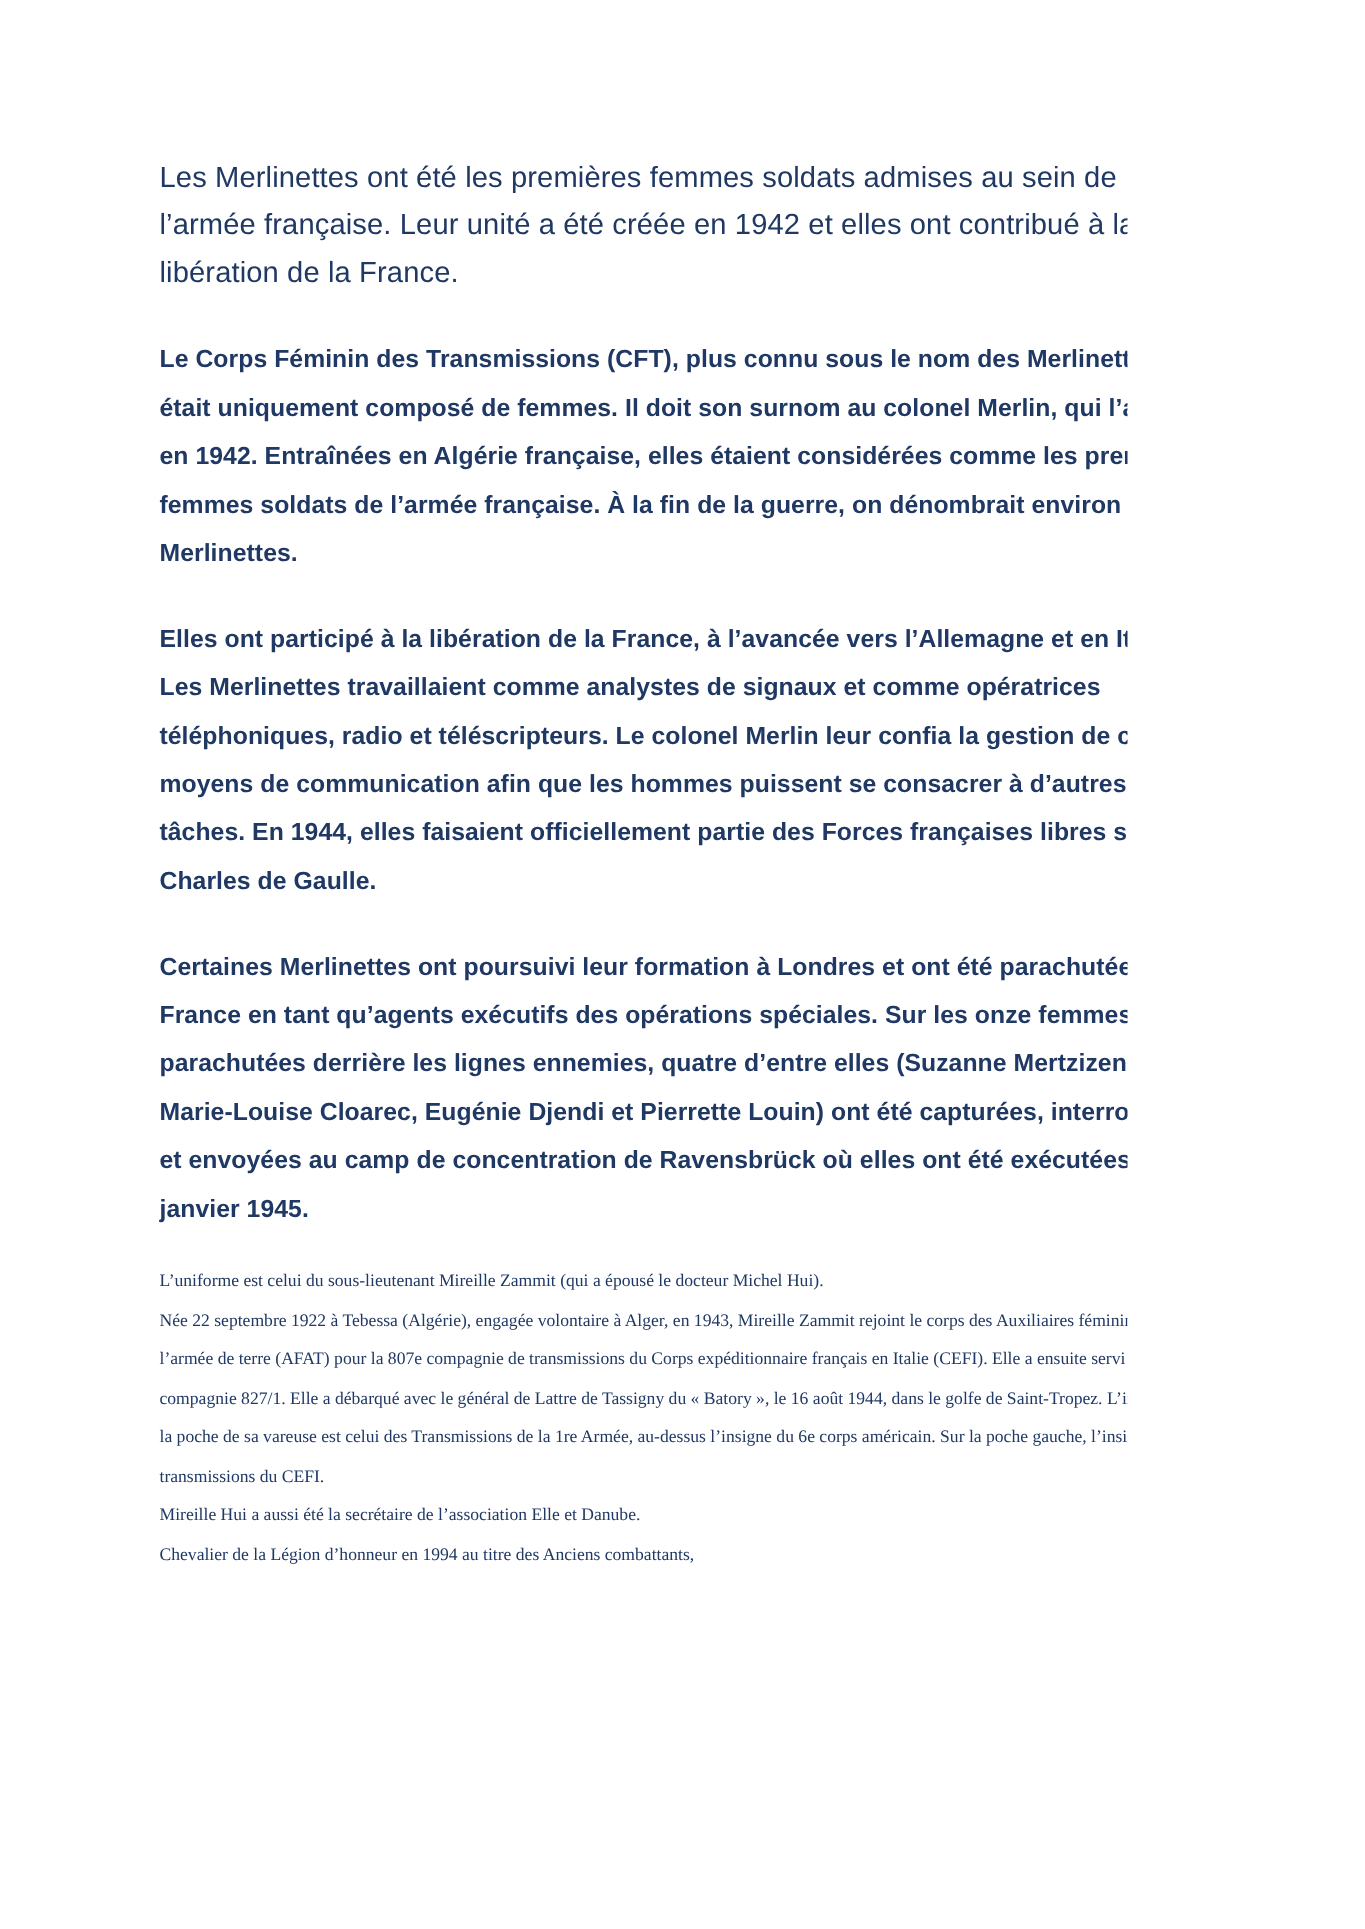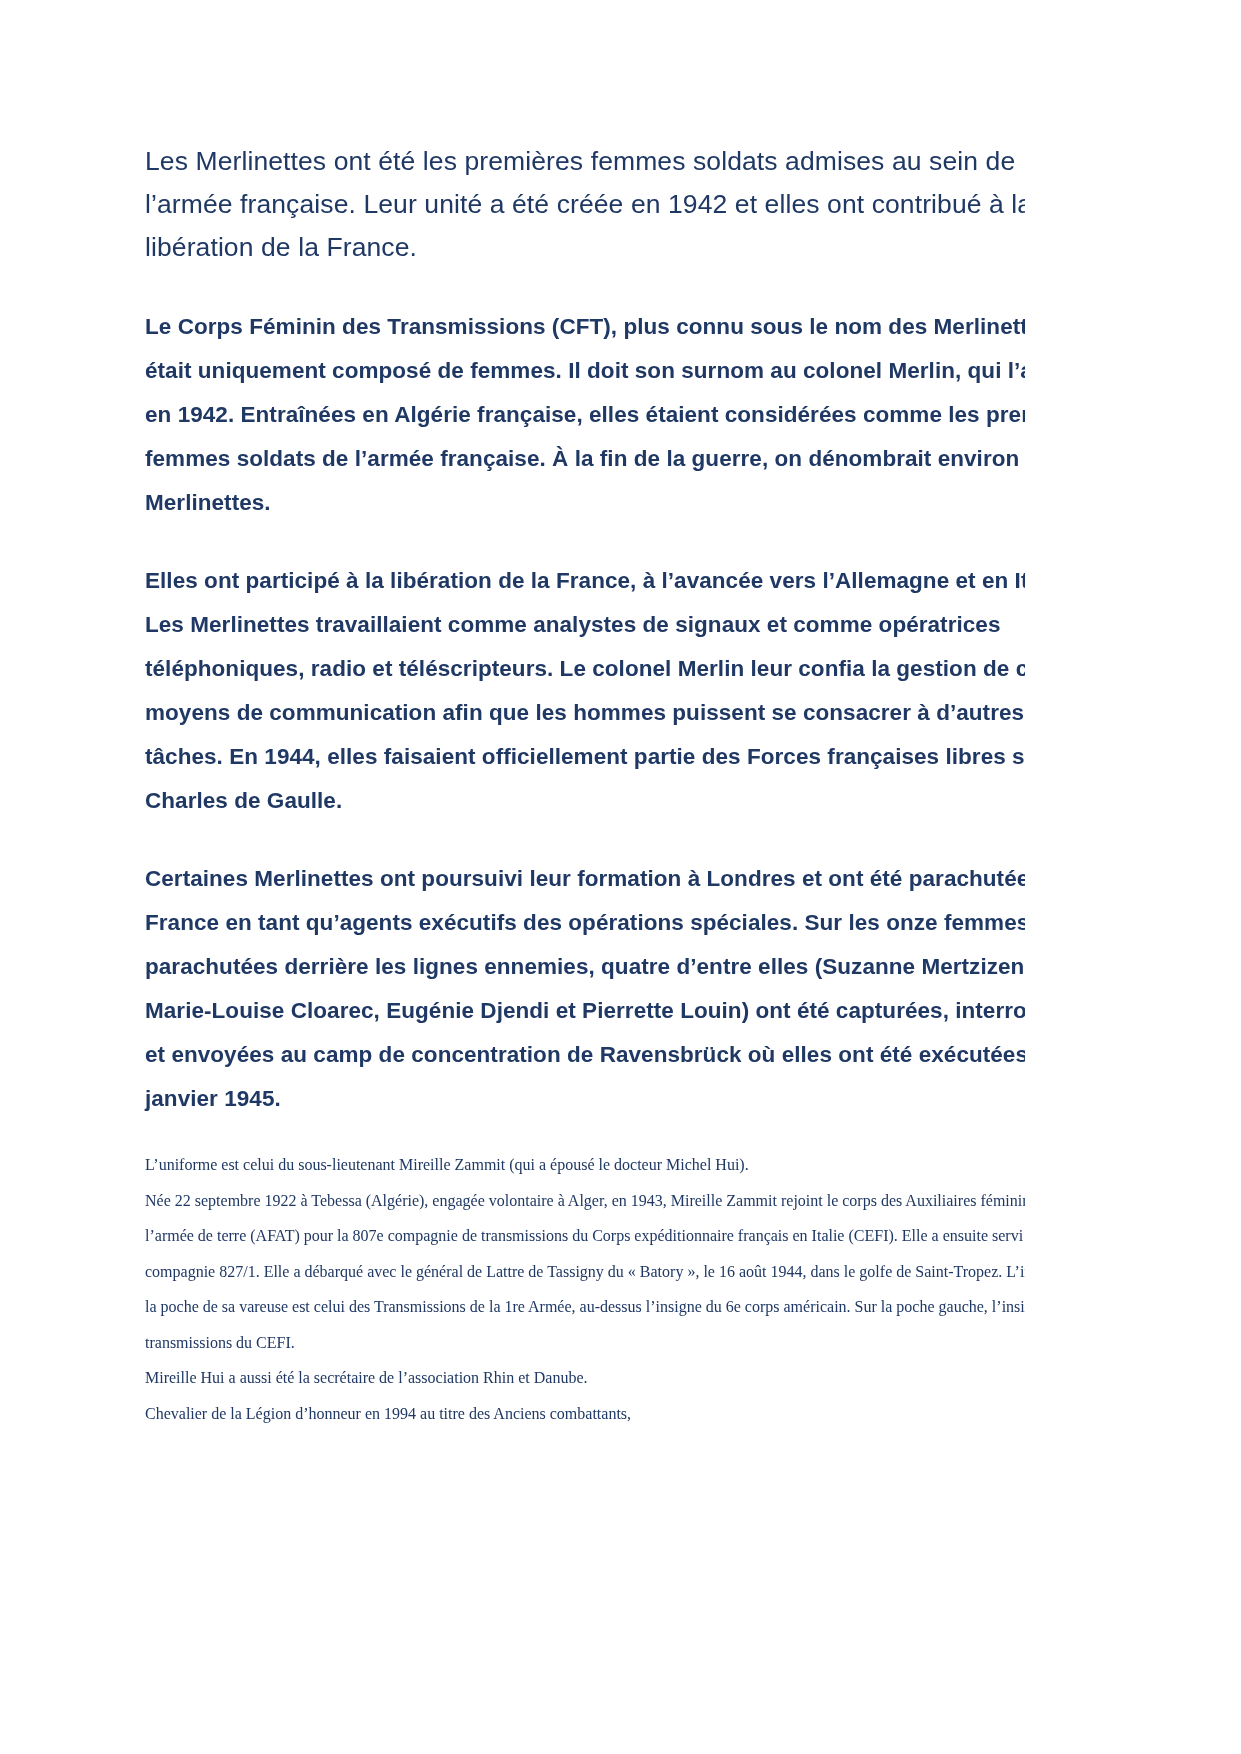--- a/index.html
+++ b/index.html
@@ -67,19 +67,19 @@
       <p class="body-sans">Elles ont participé à la libération de la France, à l’avancée vers l’Allemagne et en Italie. Les Merlinettes travaillaient comme analystes de signaux et comme opératrices téléphoniques, radio et téléscripteurs. Le colonel Merlin leur confia la gestion de ces moyens de communication afin que les hommes puissent se consacrer à d’autres tâches. En 1944, elles faisaient officiellement partie des Forces françaises libres sous Charles de Gaulle.</p>
 
       <p class="body-sans last">Certaines Merlinettes ont poursuivi leur formation à Londres et ont été parachutées en France en tant qu’agents exécutifs des opérations spéciales. Sur les onze femmes parachutées derrière les lignes ennemies, quatre d’entre elles (Suzanne Mertzizen, Marie-Louise Cloarec, Eugénie Djendi et Pierrette Louin) ont été capturées, interrogées et envoyées au camp de concentration de Ravensbrück où elles ont été exécutées le 18 janvier 1945.</p>
     </div>
 
     <div class="serif-block">
       <p>L’uniforme est celui du sous-lieutenant Mireille Zammit (qui a épousé le docteur Michel Hui).</p>
 
       <p>Née 22 septembre 1922 à Tebessa (Algérie), engagée volontaire à Alger, en 1943, Mireille Zammit rejoint le corps des Auxiliaires féminins de l’armée de terre (AFAT) pour la 807e compagnie de transmissions du Corps expéditionnaire français en Italie (CEFI). Elle a ensuite servi à la compagnie 827/1. Elle a débarqué avec le général de Lattre de Tassigny du « Batory », le 16 août 1944, dans le golfe de Saint-Tropez. L’insigne sur la poche de sa vareuse est celui des Transmissions de la 1re Armée, au-dessus l’insigne du 6e corps américain. Sur la poche gauche, l’insigne des transmissions du CEFI.</p>
 
-      <p>Mireille Hui a aussi été la secrétaire de l’association Rhin et Danube.</p>
+      <p>Mireille Hui a aussi été la secrétaire de l’association Elle et Danube.</p>
 
       <p>Chevalier de la Légion d’honneur en 1994 au titre des Anciens combattants,</p>
     </div>
 
   </div>
 </div>
 
 </body></html>

